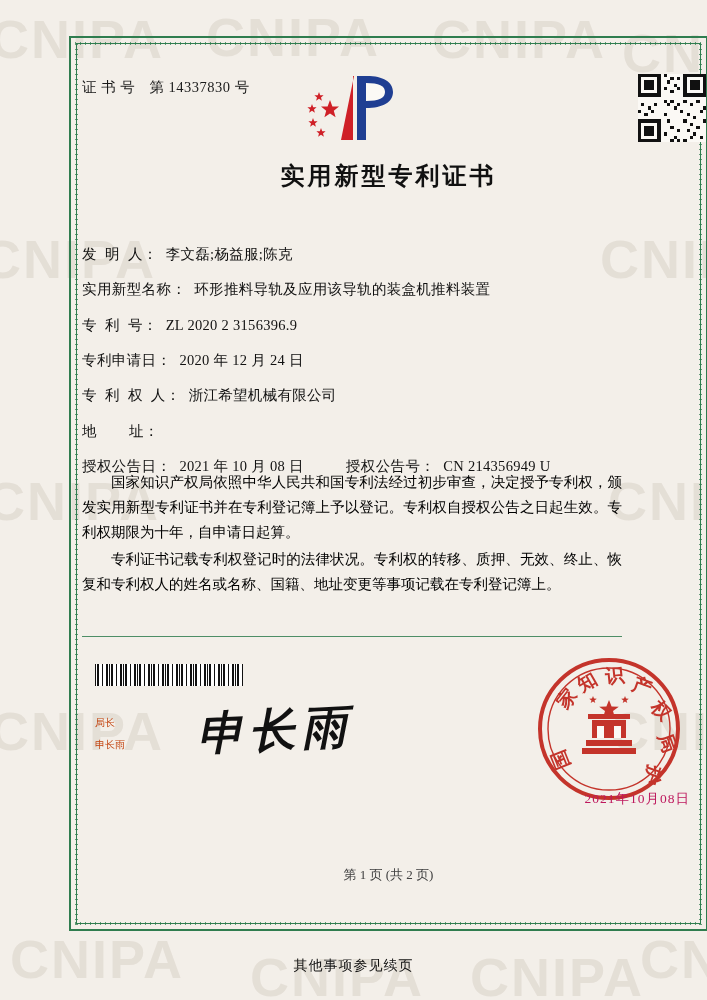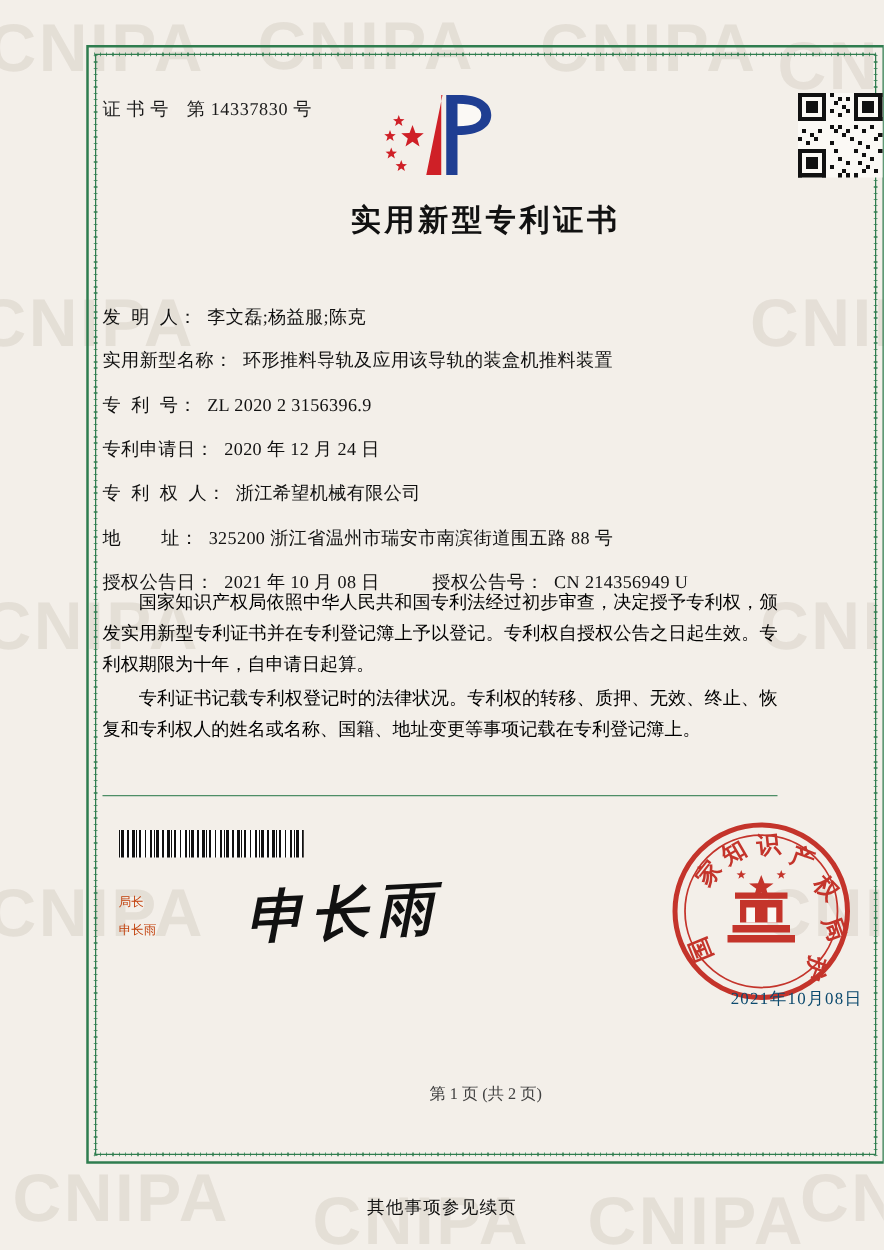--- a/index.html
+++ b/index.html
@@ -185,21 +185,21 @@
   
   .seal {
     position: absolute;
     right: 60px; top: 656px;
     width: 146px; height: 146px;
   }
   .seal-date {
     position: absolute;
     right: 52px; top: 790px;
     font-size: 13.5px;
-    color: #0c4a6e;
+    color: #be185d;
     letter-spacing: 1px;
   }
 
   .page-no {
     position: absolute;
     left: 0; right: 0; top: 866px;
     text-align: center;
     font-size: 13px;
     color: #404040;
   }
@@ -353,21 +353,20 @@
       <span class="val">2020 年 12 月 24 日</span>
     </div>
 
     <div class="row">
       <span class="lbl">专  利  权  人：</span>
       <span class="val">浙江希望机械有限公司</span>
     </div>
 
     <div class="row">
       <span class="lbl">地        址：</span>
-      <span class="val">325200 浙江省温州市瑞安市南滨街道围五路 88 号</span>
     </div>
 
     <div class="row two">
       <span class="seg">
         <span class="lbl">授权公告日：</span>
         <span class="val">2021 年 10 月 08 日</span>
       </span>
       <span class="seg right">
         <span class="lbl">授权公告号：</span>
         <span class="val">CN 214356949 U</span>

